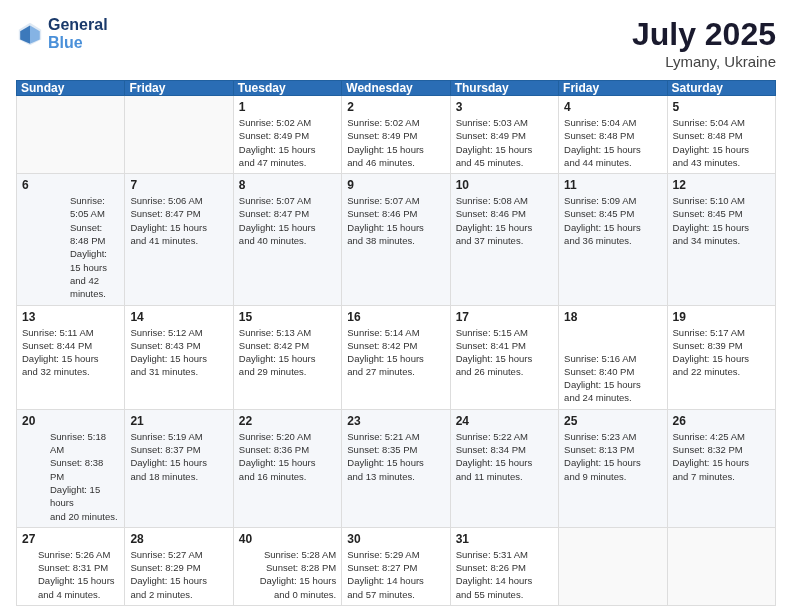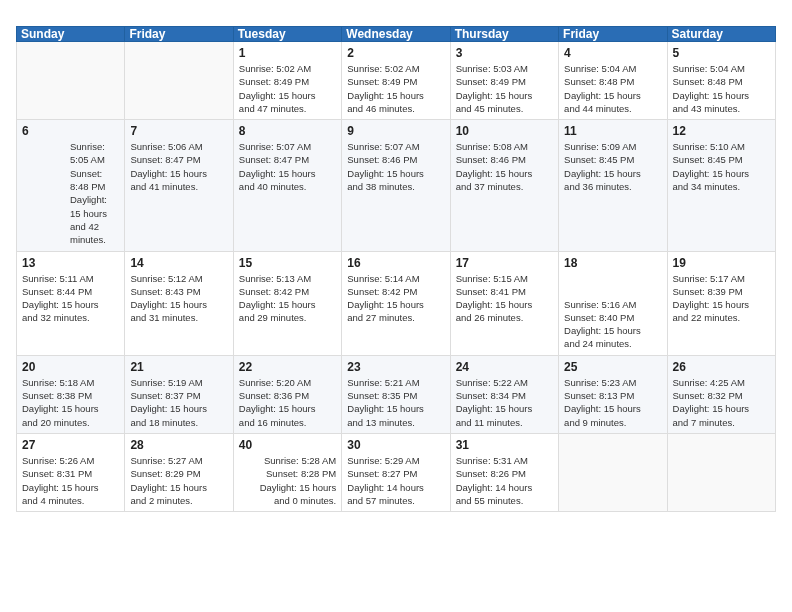--- a/index.html
+++ b/index.html
@@ -80,20 +80,35 @@
     .day-info {
       font-size: 9.5px;
       line-height: 1.4;
       color: #333;
     }
   </style>
 </head>
 <body>
 
 <div class="header">
+  <div class="logo">
+    <svg class="logo-icon" viewBox="0 0 40 40">
+      <polygon points="20,4 36,14 36,28 20,36 4,28 4,14" fill="#2a6db5" opacity="0.15"></polygon>
+      <polygon points="20,8 34,16 34,28 20,34" fill="#4a90d9" opacity="0.6"></polygon>
+      <polygon points="6,16 20,8 20,34 6,28" fill="#2a6db5" opacity="0.9"></polygon>
+    </svg>
+    <div>
+      <div style="font-size:16px;font-weight:bold;color:#1a3a6b;line-height:1.1;">General</div>
+      <div style="font-size:16px;font-weight:bold;color:#4a90d9;line-height:1.1;">Blue</div>
+    </div>
+  </div>
+  <div class="title-block">
+    <div class="month-year">July 2025</div>
+    <div class="location">Lymany, Ukraine</div>
+  </div>
 </div>
 
 <table class="calendar">
   <thead>
     <tr>
 
     <th>Sunday</th>
         <th>Friday</th>
         <th>Tuesday</th>
         <th>Wednesday</th>
@@ -240,21 +255,21 @@
           <span class="day-number">19</span>
           <div class="day-info" style="white-space: pre-line;">Sunrise: 5:17 AM
 Sunset: 8:39 PM
 Daylight: 15 hours
 and 22 minutes.</div>
         </td>
       </tr>
       <tr>
         <td>
           <span class="day-number">20</span>
-          <div class="day-info" style="white-space: pre-line;">Sunrise: 5:18 AM
+          <div class="day-info" style="white-space: pre-line; margin-left: 28px;">Sunrise: 5:18 AM
 Sunset: 8:38 PM
 Daylight: 15 hours
 and 20 minutes.</div>
         </td>
         <td>
           <span class="day-number">21</span>
           <div class="day-info" style="white-space: pre-line;">Sunrise: 5:19 AM
 Sunset: 8:37 PM
 Daylight: 15 hours
 and 18 minutes.</div>
@@ -291,21 +306,21 @@
           <span class="day-number">26</span>
           <div class="day-info" style="white-space: pre-line;">Sunrise: 4:25 AM
 Sunset: 8:32 PM
 Daylight: 15 hours
 and 7 minutes.</div>
         </td>
       </tr>
       <tr>
         <td>
           <span class="day-number">27</span>
-          <div class="day-info" style="white-space: pre-line;">Sunrise: 5:26 AM
+          <div class="day-info" style="white-space: pre-line; margin-left: 16px;">Sunrise: 5:26 AM
 Sunset: 8:31 PM
 Daylight: 15 hours
 and 4 minutes.</div>
         </td>
         <td>
           <span class="day-number">28</span>
           <div class="day-info" style="white-space: pre-line;">Sunrise: 5:27 AM
 Sunset: 8:29 PM
 Daylight: 15 hours
 and 2 minutes.</div>

